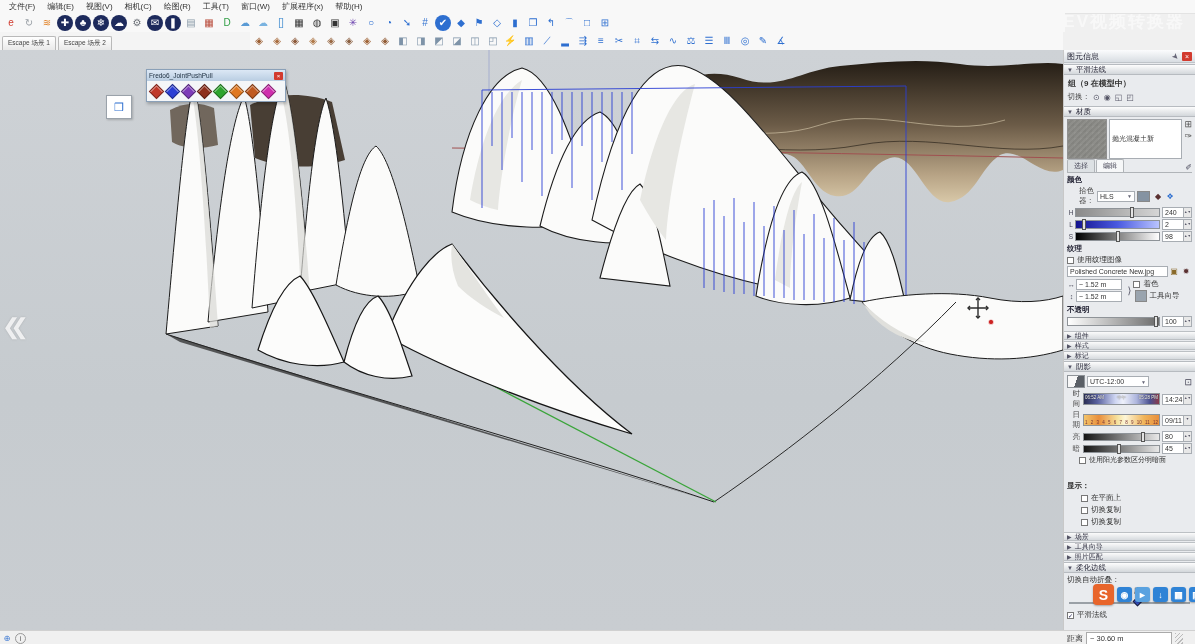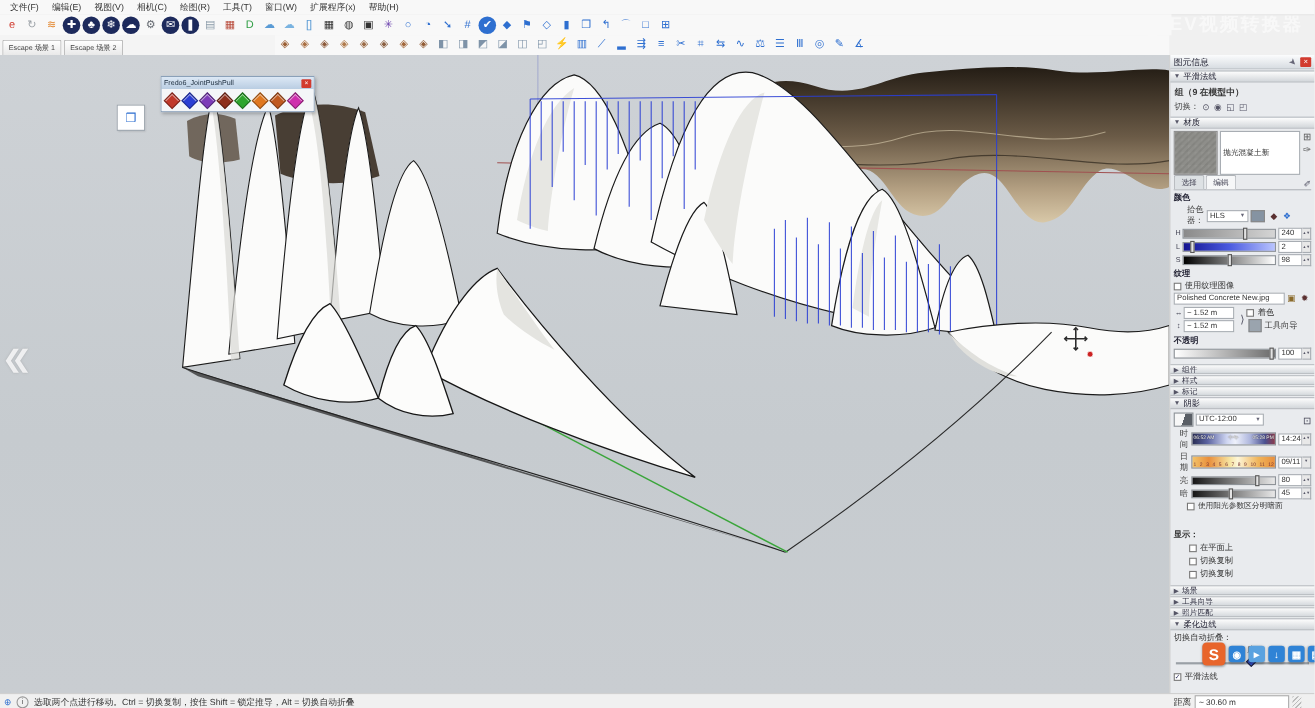--- a/index.html
+++ b/index.html
@@ -619,19 +619,18 @@
     <span class="ov-ic" style="color: rgb(255, 255, 255); background: rgb(47, 131, 214);">◉</span>
     <span class="ov-ic" style="color: rgb(255, 255, 255); background: rgb(90, 162, 224);">►</span>
     <span class="ov-ic" style="color: rgb(255, 255, 255); background: rgb(47, 131, 214);">↓</span>
     <span class="ov-ic" style="color: rgb(255, 255, 255); background: rgb(47, 131, 214);">▦</span>
     <span class="ov-ic" style="color: rgb(255, 255, 255); background: rgb(47, 131, 214);">▤</span>
 </div>
 
 <div id="statusbar">
   <span class="sb-ic">⊕</span>
   <span class="sb-ic" style="color:#555;border:1px solid #999;border-radius:50%;width:9px;height:9px;font-size:7px;">i</span>
-  <span id="sb-hint">选取两个点进行移动。Ctrl = 切换复制，按住 Shift = 锁定推导，Alt = 切换自动折叠</span>
   <span id="sb-right">
     <span>距离</span>
     <span id="sb-measure">~ 30.60 m</span>
     <span class="grip"></span>
   </span>
 </div>
 
 </body></html>

